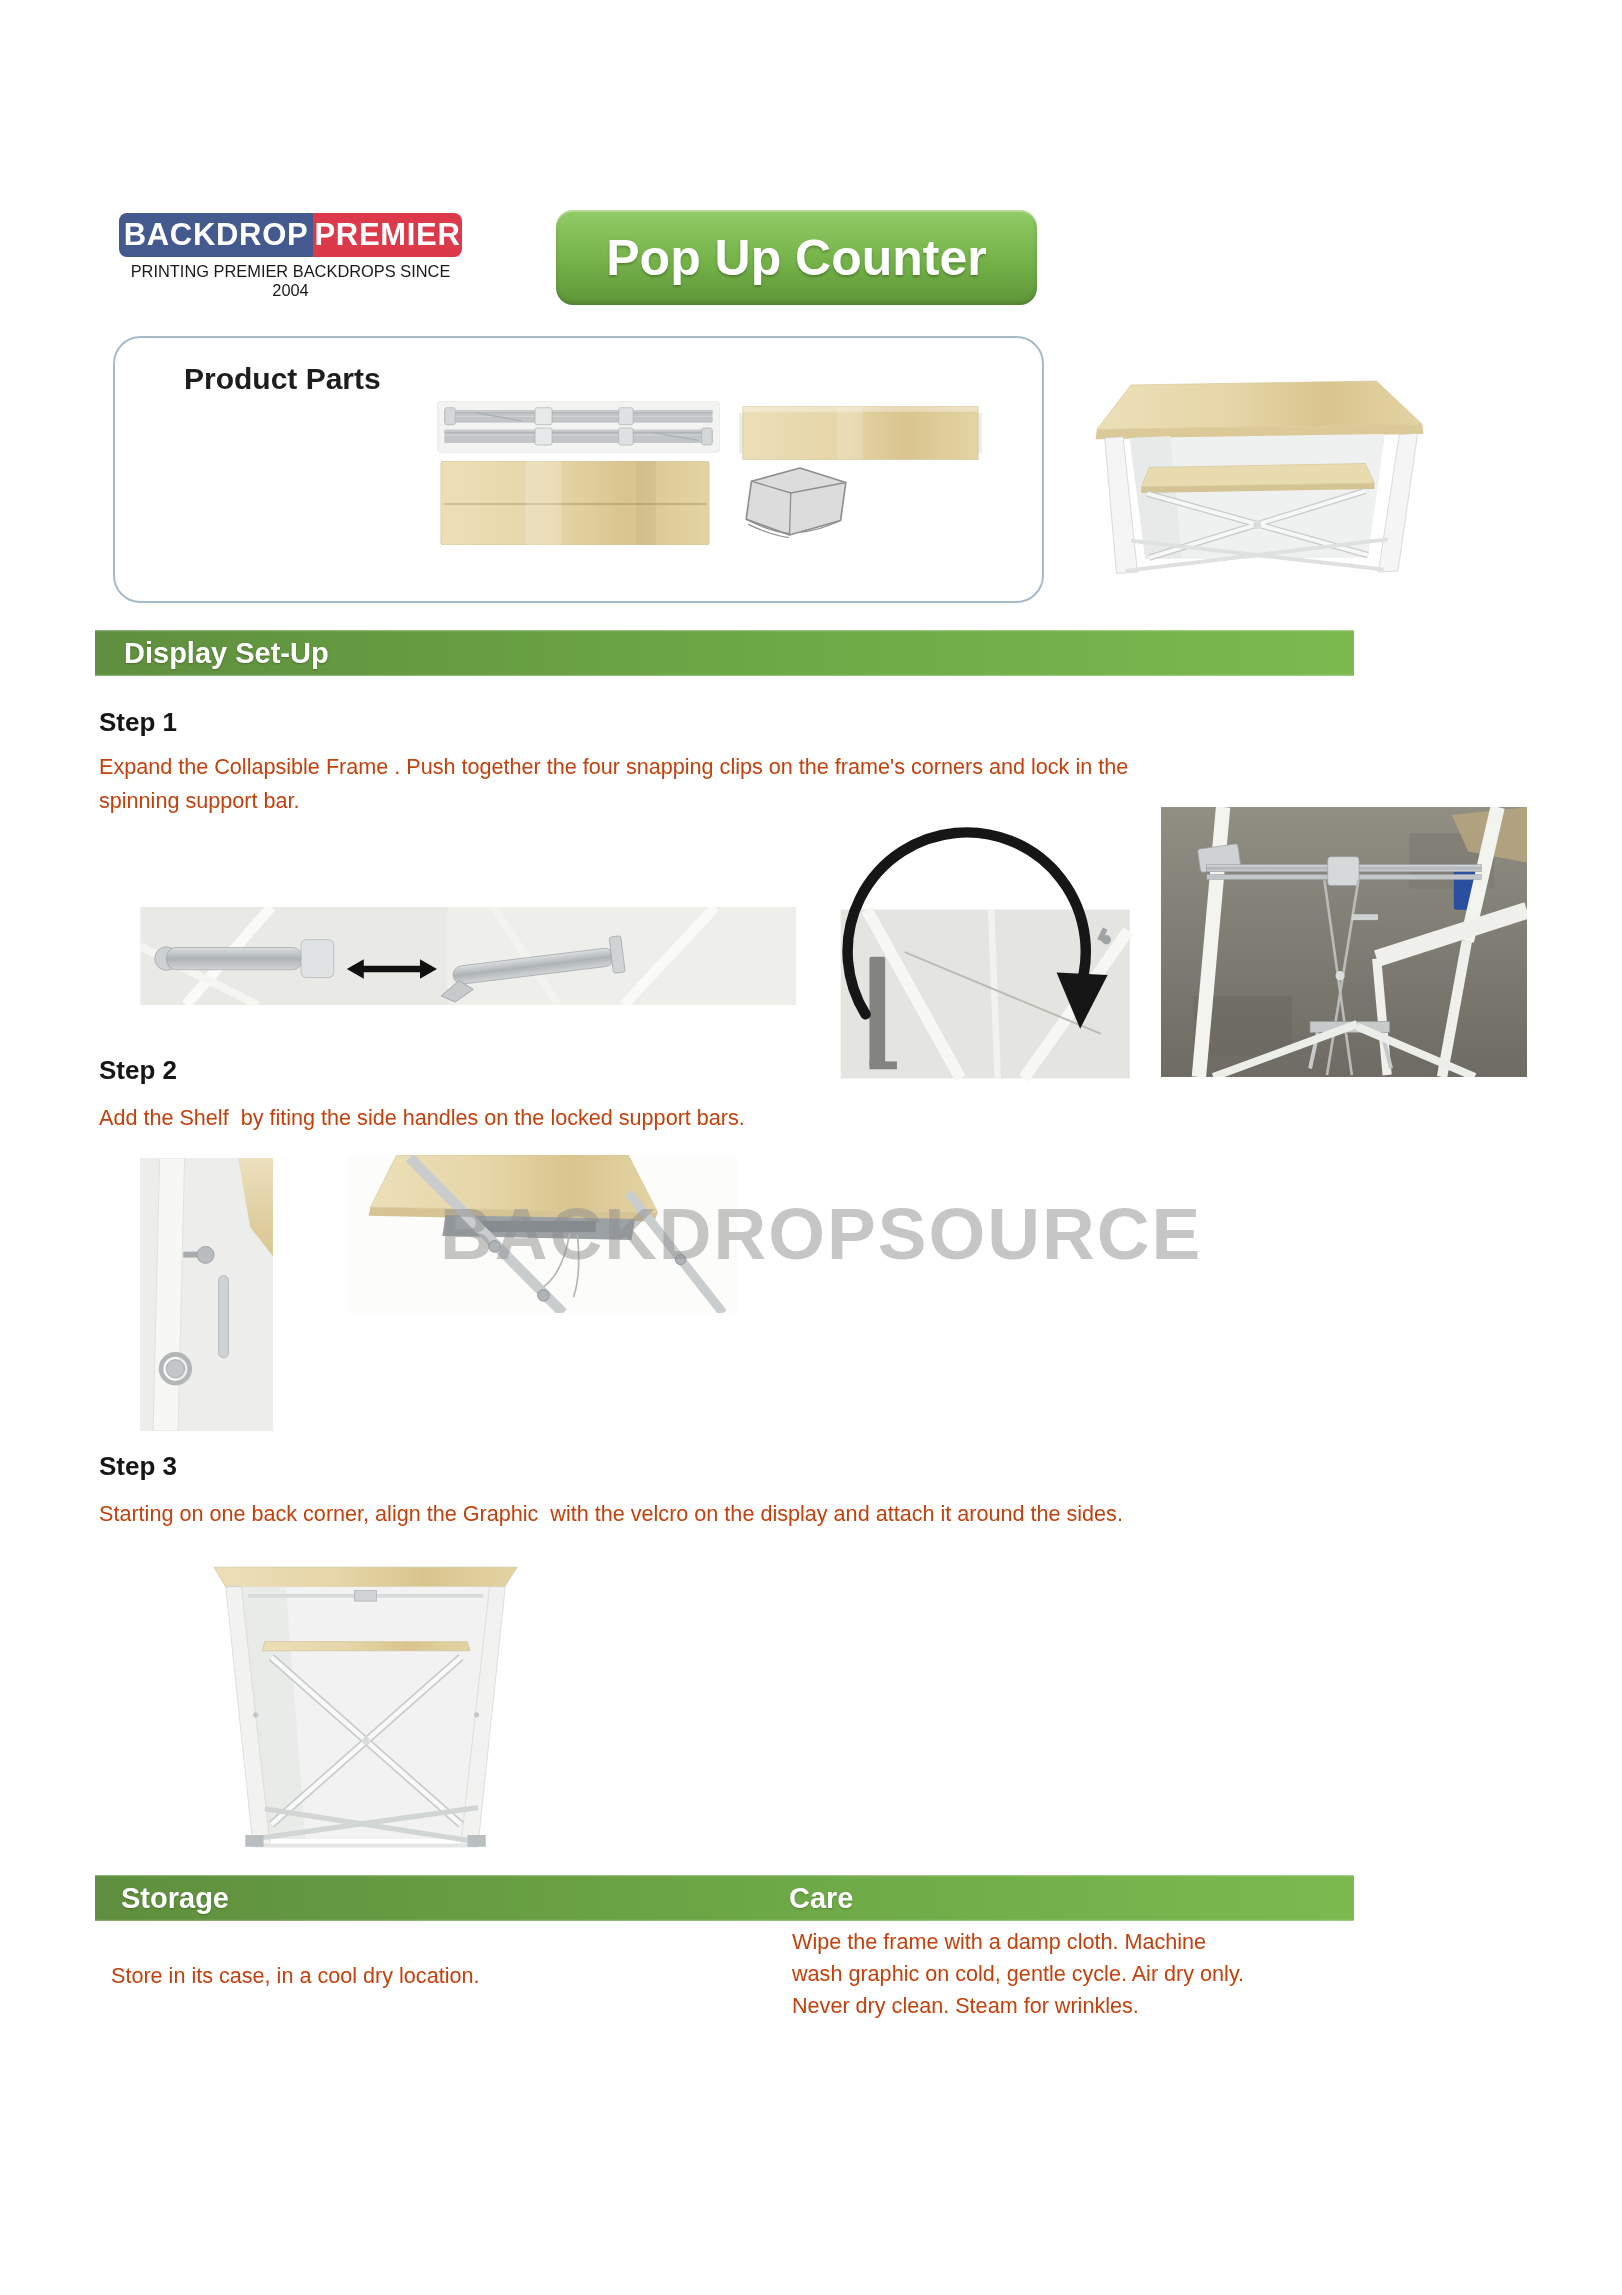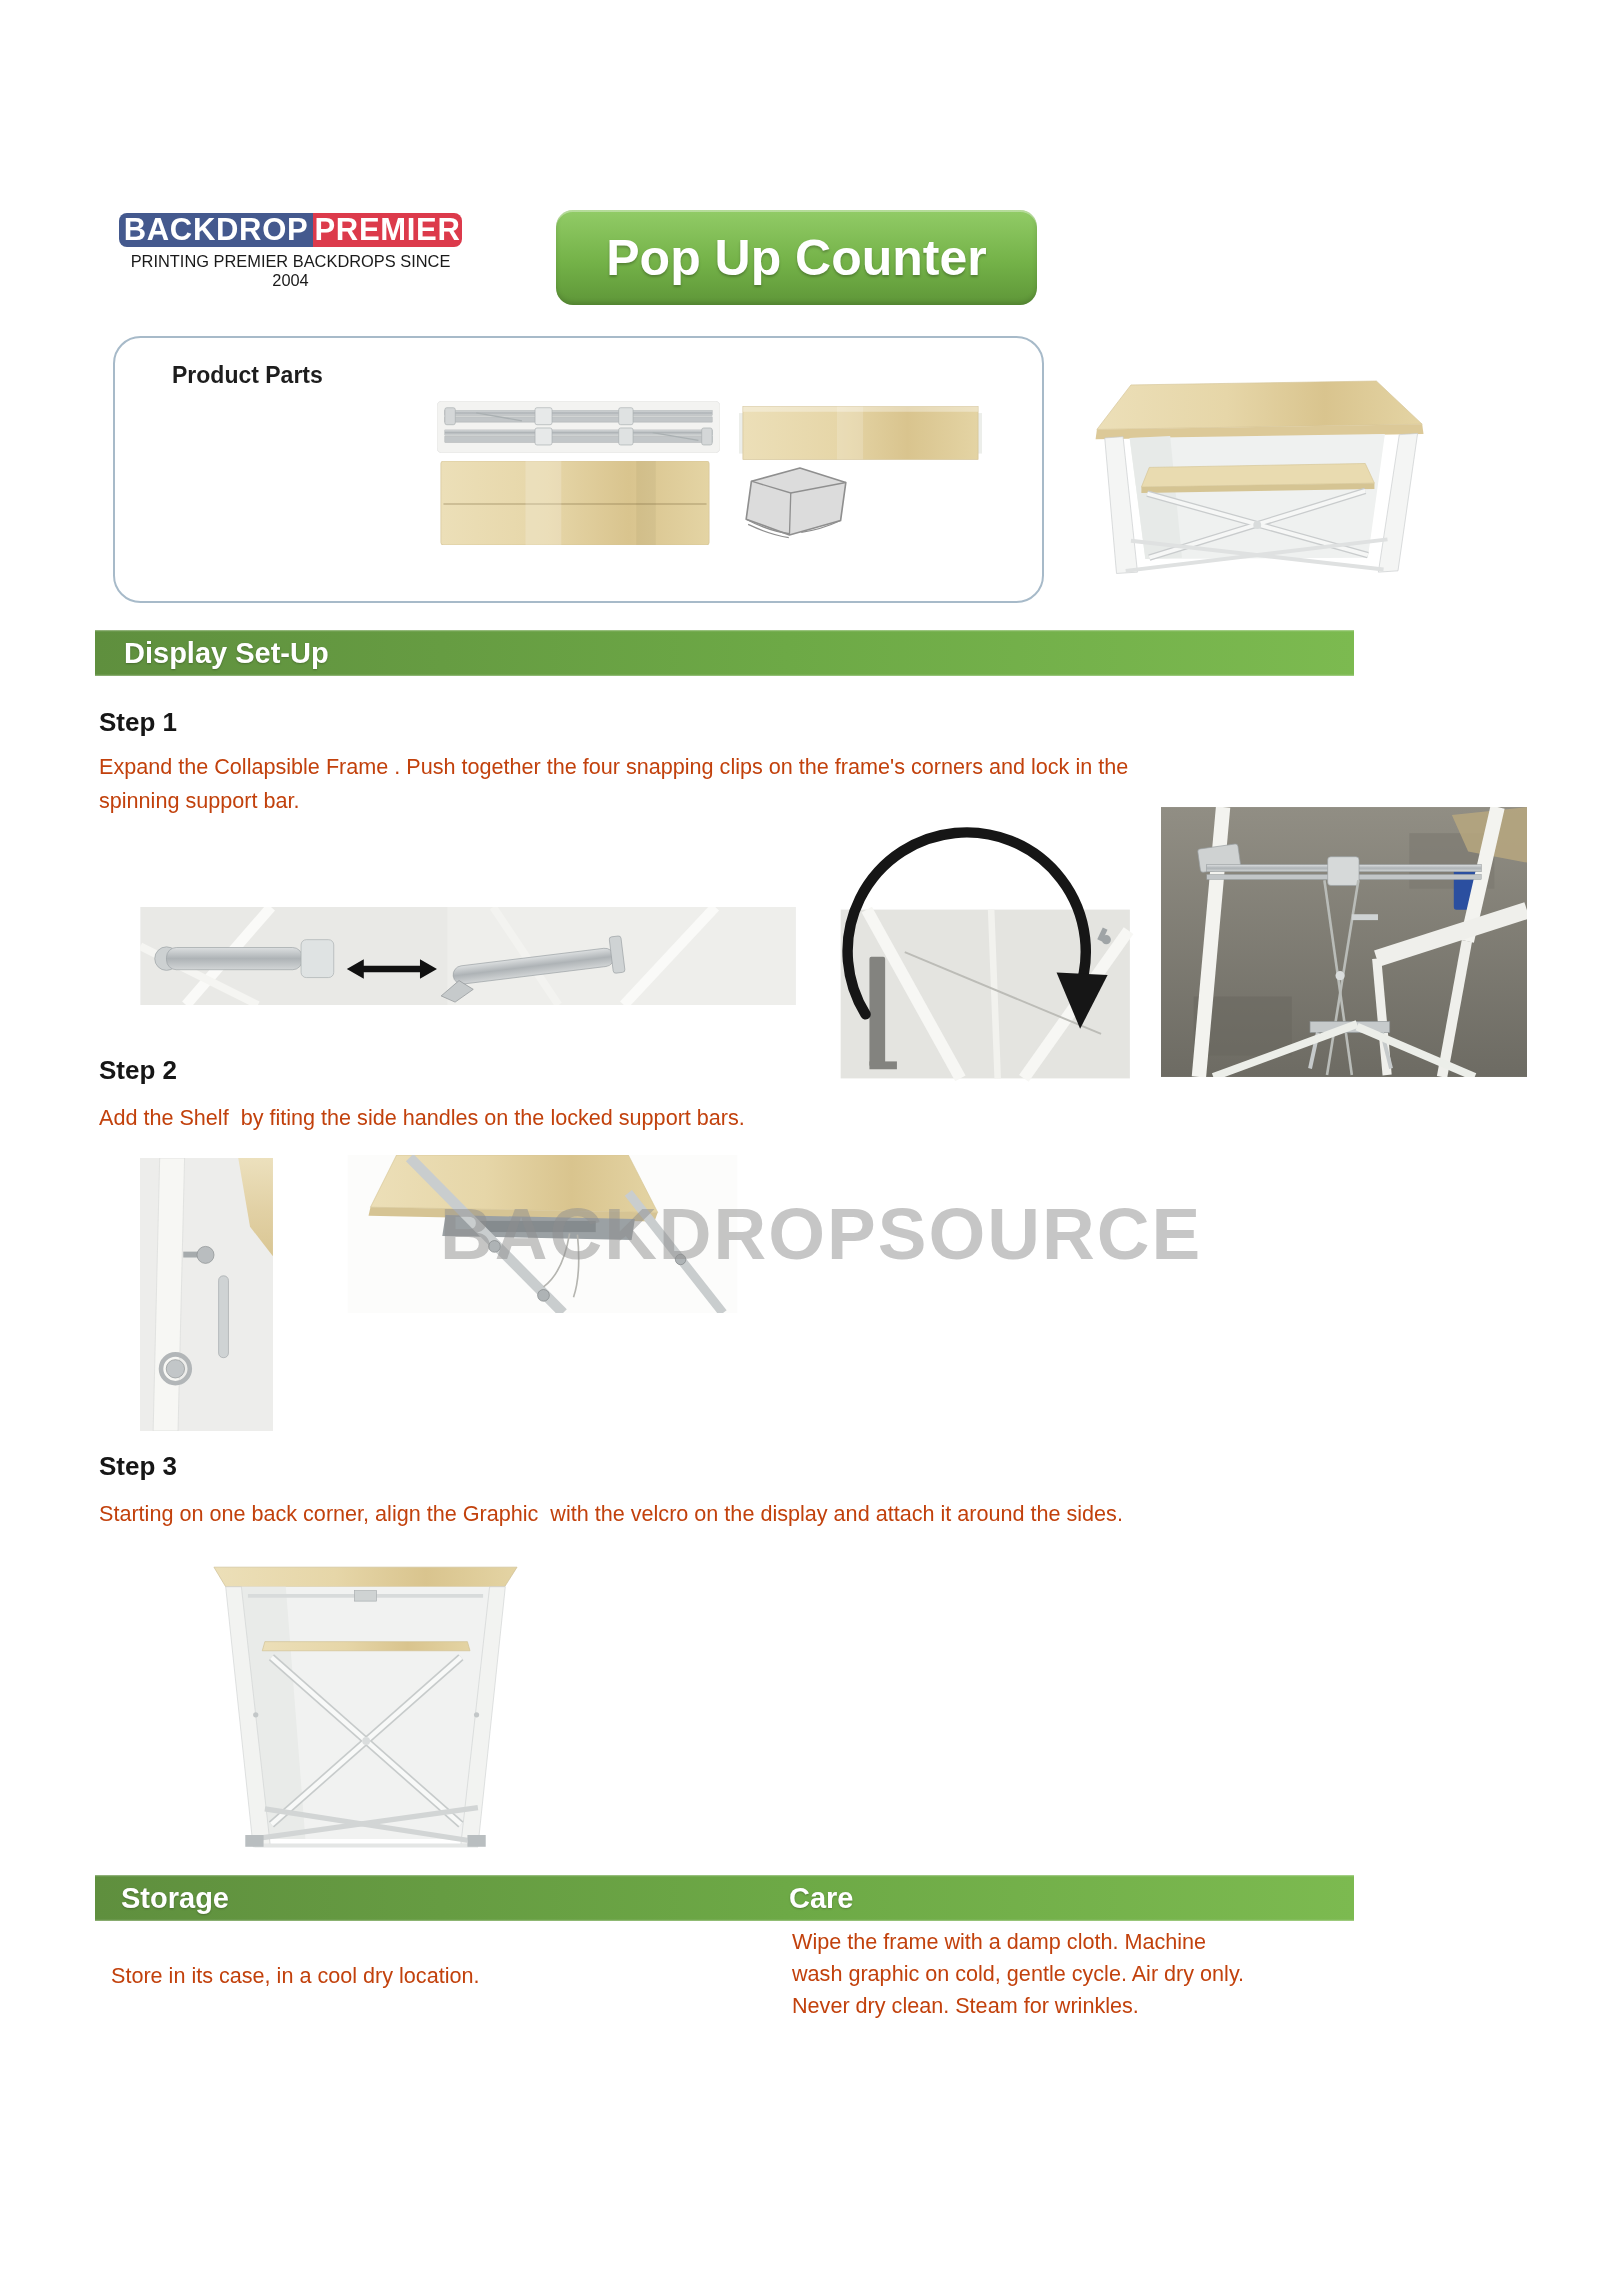--- a/index.html
+++ b/index.html
@@ -4,21 +4,21 @@
 <style>
   html,body{margin:0;padding:0;}
   body{
     width:1623px;height:2295px;position:relative;background:#ffffff;
     font-family:"Liberation Sans", sans-serif;color:#1b1b1b;overflow:hidden;
   }
   .abs{position:absolute;}
 
   
   .logo-row{display:flex;}
-  .logo-box{height:34px;display:flex;align-items:center;justify-content:center;
+  .logo-box{height:44px;display:flex;align-items:center;justify-content:center;
     color:#ffffff;font-weight:bold;font-size:31px;letter-spacing:0.7px;}
   .logo-primary{background:#44598e;width:194px;border-radius:7.9px 0 0 7.9px;}
   .logo-secondary{background:#dc3a4b;width:149px;border-radius:0 7.9px 7.9px 0;}
   .logo-tagline{width:343px;text-align:center;font-size:16.4px;color:#1a1a1a;margin-top:5.2px;letter-spacing:0px;}
 
   
   .title-button{
     left:556px;top:210px;width:481px;height:95px;border-radius:17px;
     background:linear-gradient(180deg,#92cc67 0%,#74b248 55%,#5e9638 100%);
     box-shadow:inset 0 2px 0 rgba(255,255,255,.35), inset 0 -2.6px 5.2px rgba(0,0,0,.15);
@@ -31,21 +31,21 @@
     box-shadow:inset 0 1.3px 0 rgba(255,255,255,.30), inset 0 -1.3px 0 rgba(255,255,255,.25);
     color:#ffffff;font-size:29px;font-weight:bold;line-height:46px;text-shadow:0 1.3px 2px rgba(0,0,0,.25);
   }
   .banner-label{position:absolute;top:0;}
 
   
   .parts-box{
     left:113px;top:336px;width:927px;height:263px;
     border:2.6px solid #a7bac9;border-radius:27.5px;background:#ffffff;
   }
-  .parts-heading{left:57px;top:23.6px;font-size:23px;font-weight:bold;color:#1d1d1d;}
+  .parts-heading{left:69px;top:23.6px;font-size:30px;font-weight:bold;color:#1d1d1d;}
   .parts-list{left:51px;top:79px;list-style:none;margin:0;padding:0;}
   .parts-list li{font-size:22px;line-height:33px;white-space:pre;}
   .parts-list li::before{content:"\2022";font-weight:bold;margin-right:1.3px;}
 
   
   .step-heading{font-size:26px;font-weight:bold;color:#161616;}
   .body-line{font-size:21.6px;line-height:34px;white-space:pre-wrap;color:#c2410c;}
 
   
   .watermark{

